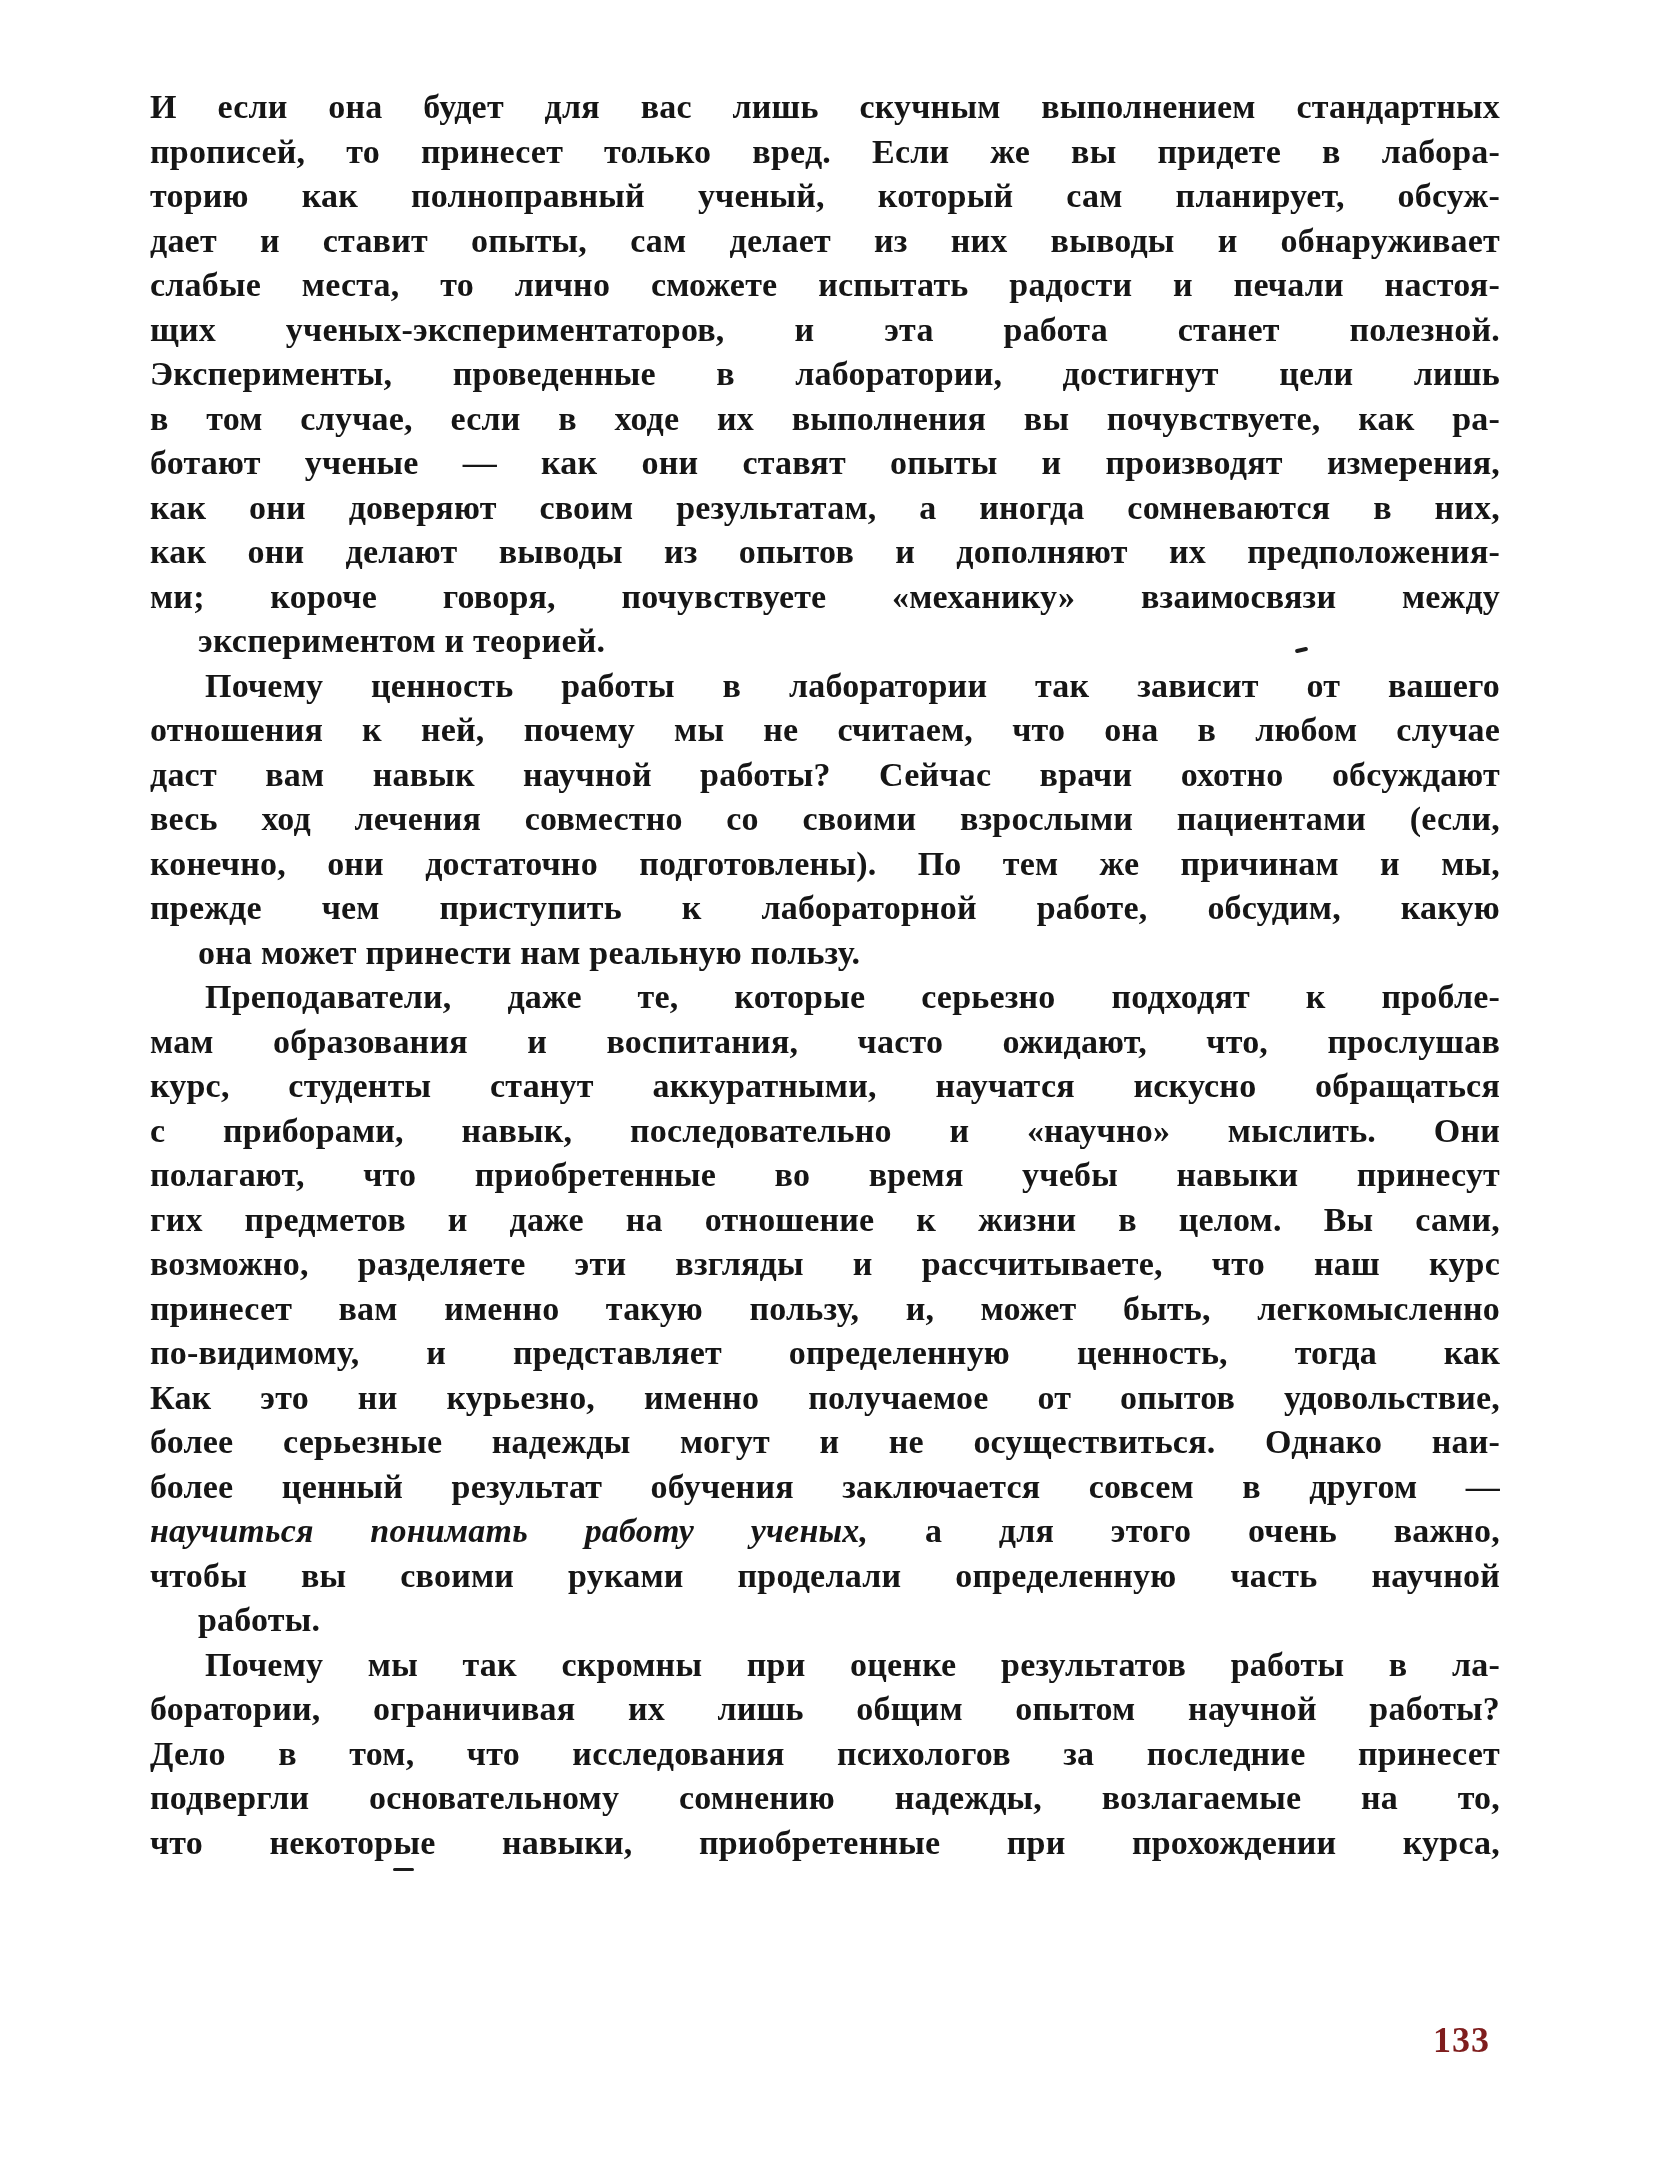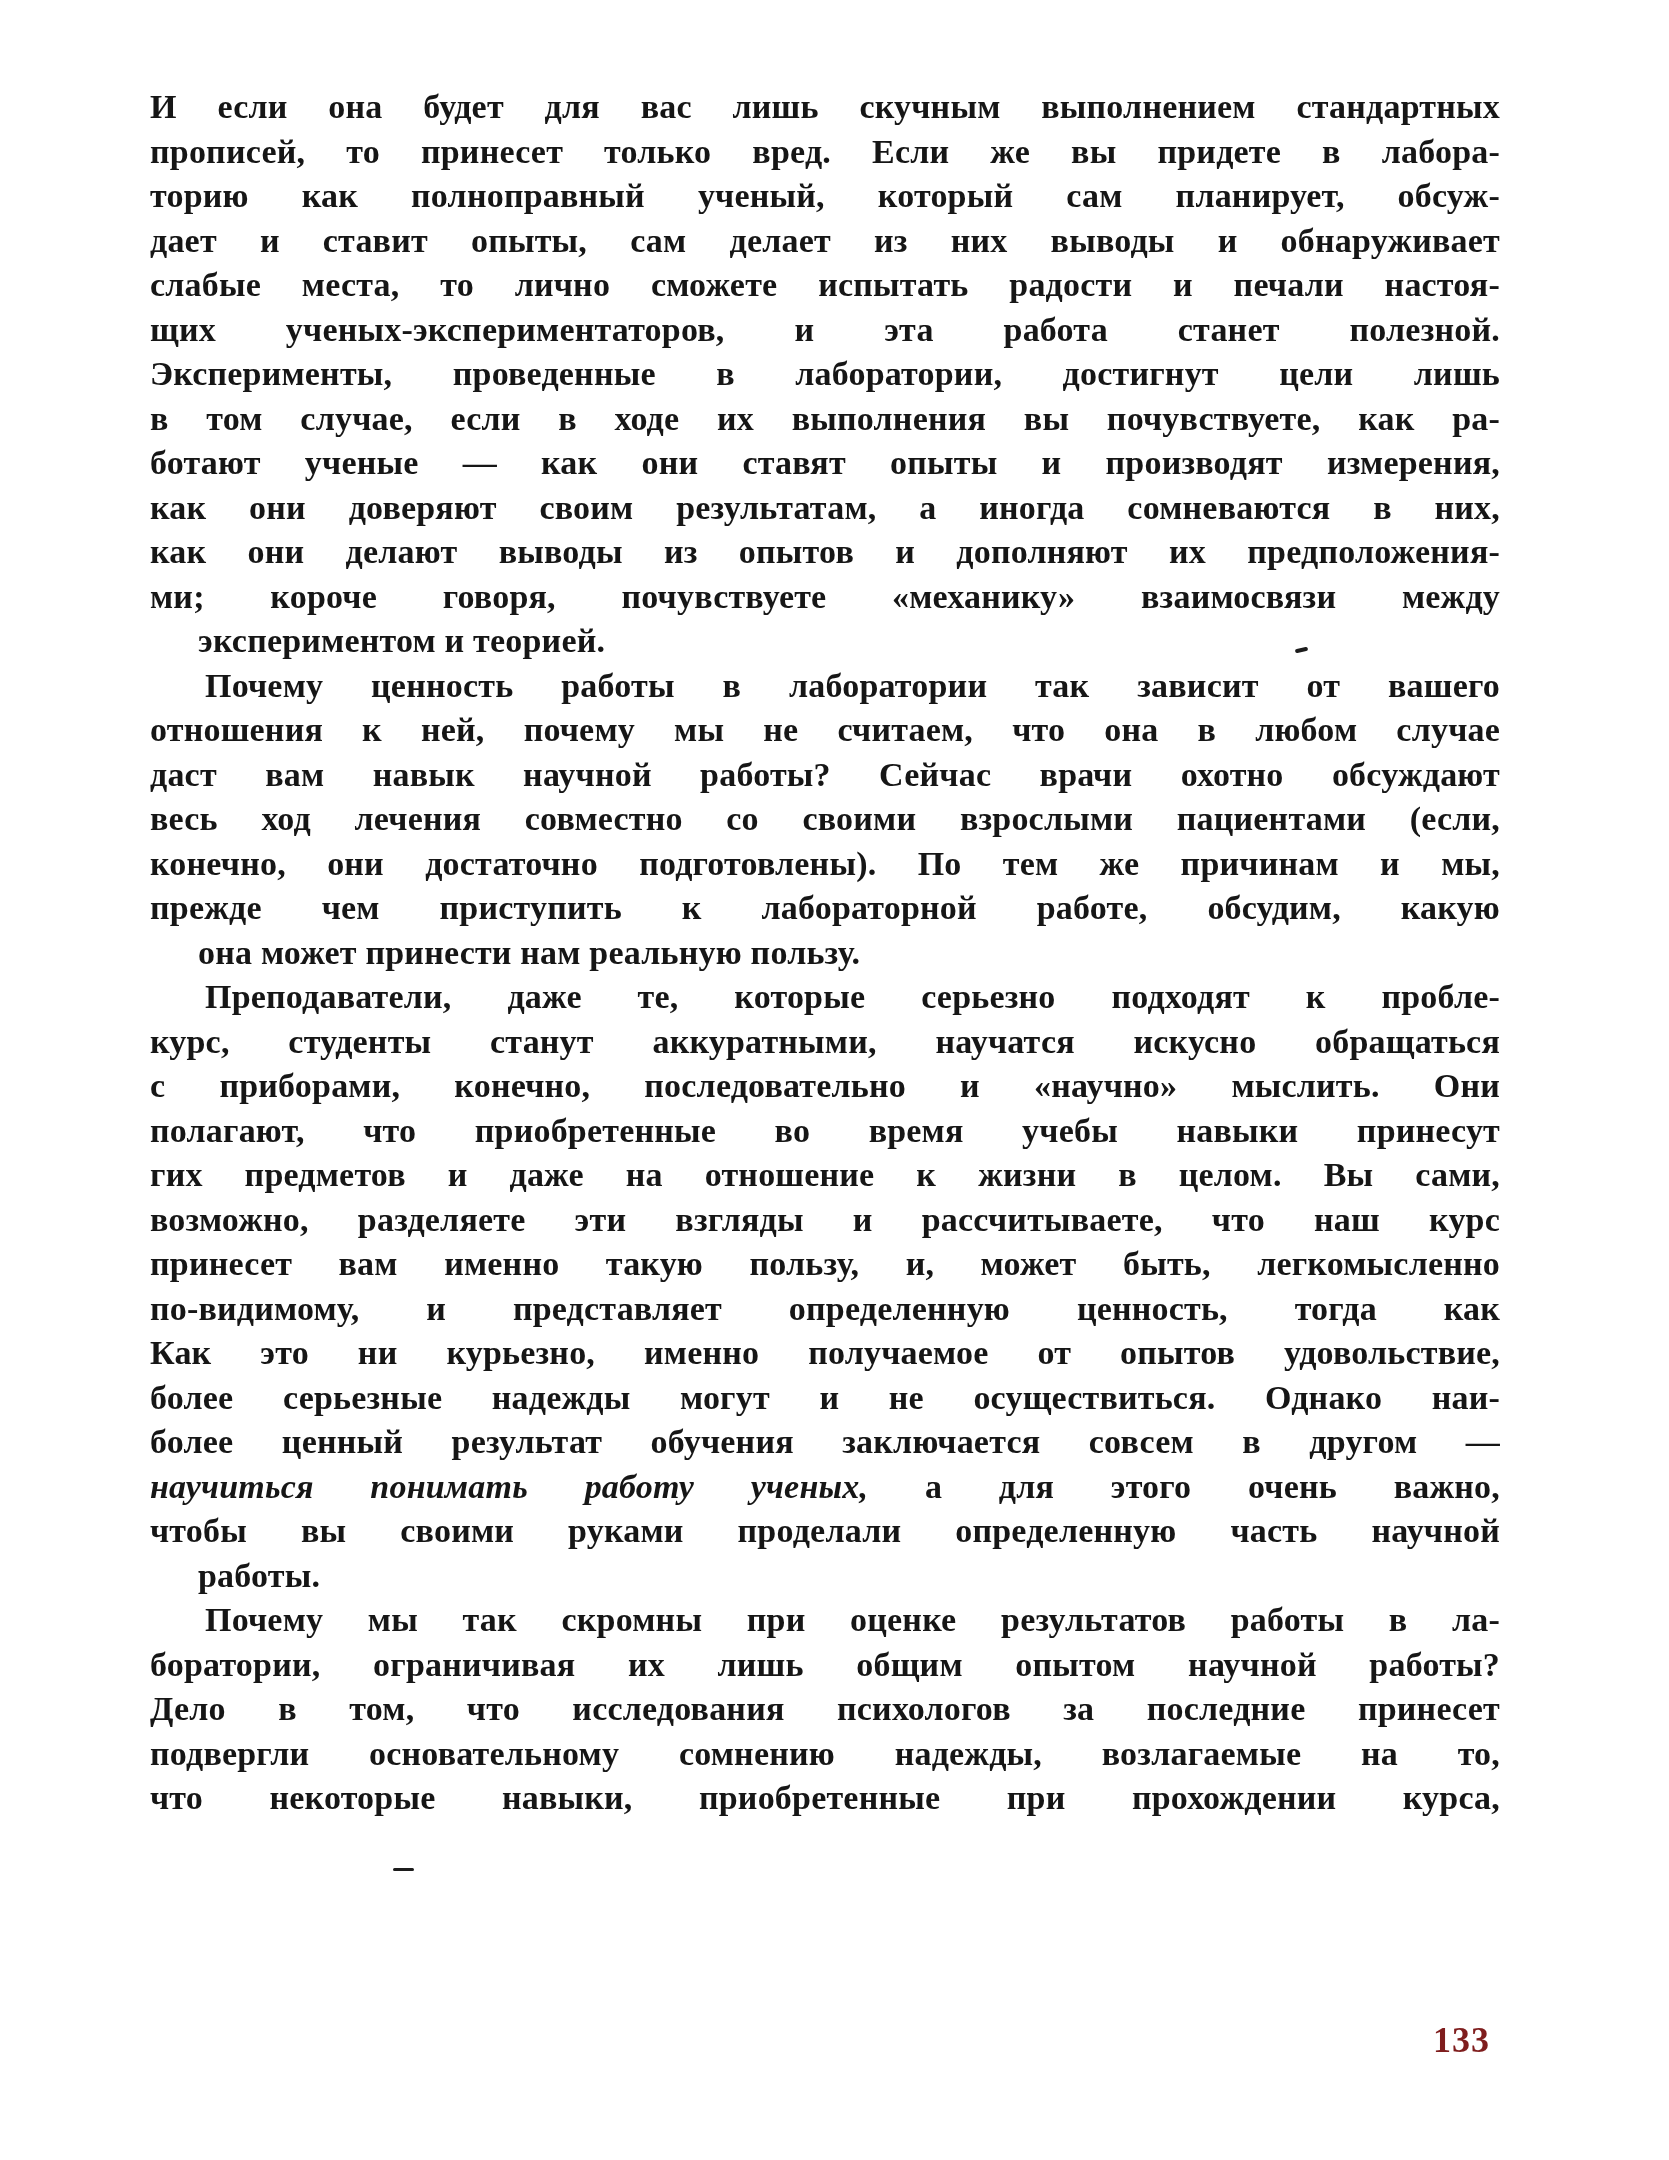--- a/index.html
+++ b/index.html
@@ -94,22 +94,23 @@
         <div class="line indent">Почему ценность работы в лаборатории так зависит от вашего</div>
         <div class="line">отношения к ней, почему мы не считаем, что она в любом случае</div>
         <div class="line">даст вам навык научной работы? Сейчас врачи охотно обсуждают</div>
         <div class="line">весь ход лечения совместно со своими взрослыми пациентами (если,</div>
         <div class="line">конечно, они достаточно подготовлены). По тем же причинам и мы,</div>
         <div class="line">прежде чем приступить к лабораторной работе, обсудим, какую</div>
         <div class="line natural">она может принести нам реальную пользу.</div>
       </div>
     <div class="paragraph">
         <div class="line indent">Преподаватели, даже те, которые серьезно подходят к пробле-</div>
+        <div class="line">мам образования и воспитания, часто ожидают, что, прослушав</div>
         <div class="line">курс, студенты станут аккуратными, научатся искусно обращаться</div>
-        <div class="line">с приборами, конечно, последовательно и «научно» мыслить. Они</div>
+        <div class="line">с приборами, навык, последовательно и «научно» мыслить. Они</div>
         <div class="line">полагают, что приобретенные во время учебы навыки принесут</div>
         <div class="line">гих предметов и даже на отношение к жизни в целом. Вы сами,</div>
         <div class="line">возможно, разделяете эти взгляды и рассчитываете, что наш курс</div>
         <div class="line">принесет вам именно такую пользу, и, может быть, легкомысленно</div>
         <div class="line">по-видимому, и представляет определенную ценность, тогда как</div>
         <div class="line">Как это ни курьезно, именно получаемое от опытов удовольствие,</div>
         <div class="line">более серьезные надежды могут и не осуществиться. Однако наи-</div>
         <div class="line">более ценный результат обучения заключается совсем в другом —</div>
         <div class="line"><span class="italic">научиться понимать работу ученых,</span><span class=""> а для этого очень важно,</span></div>
         <div class="line">чтобы вы своими руками проделали определенную часть научной</div>

